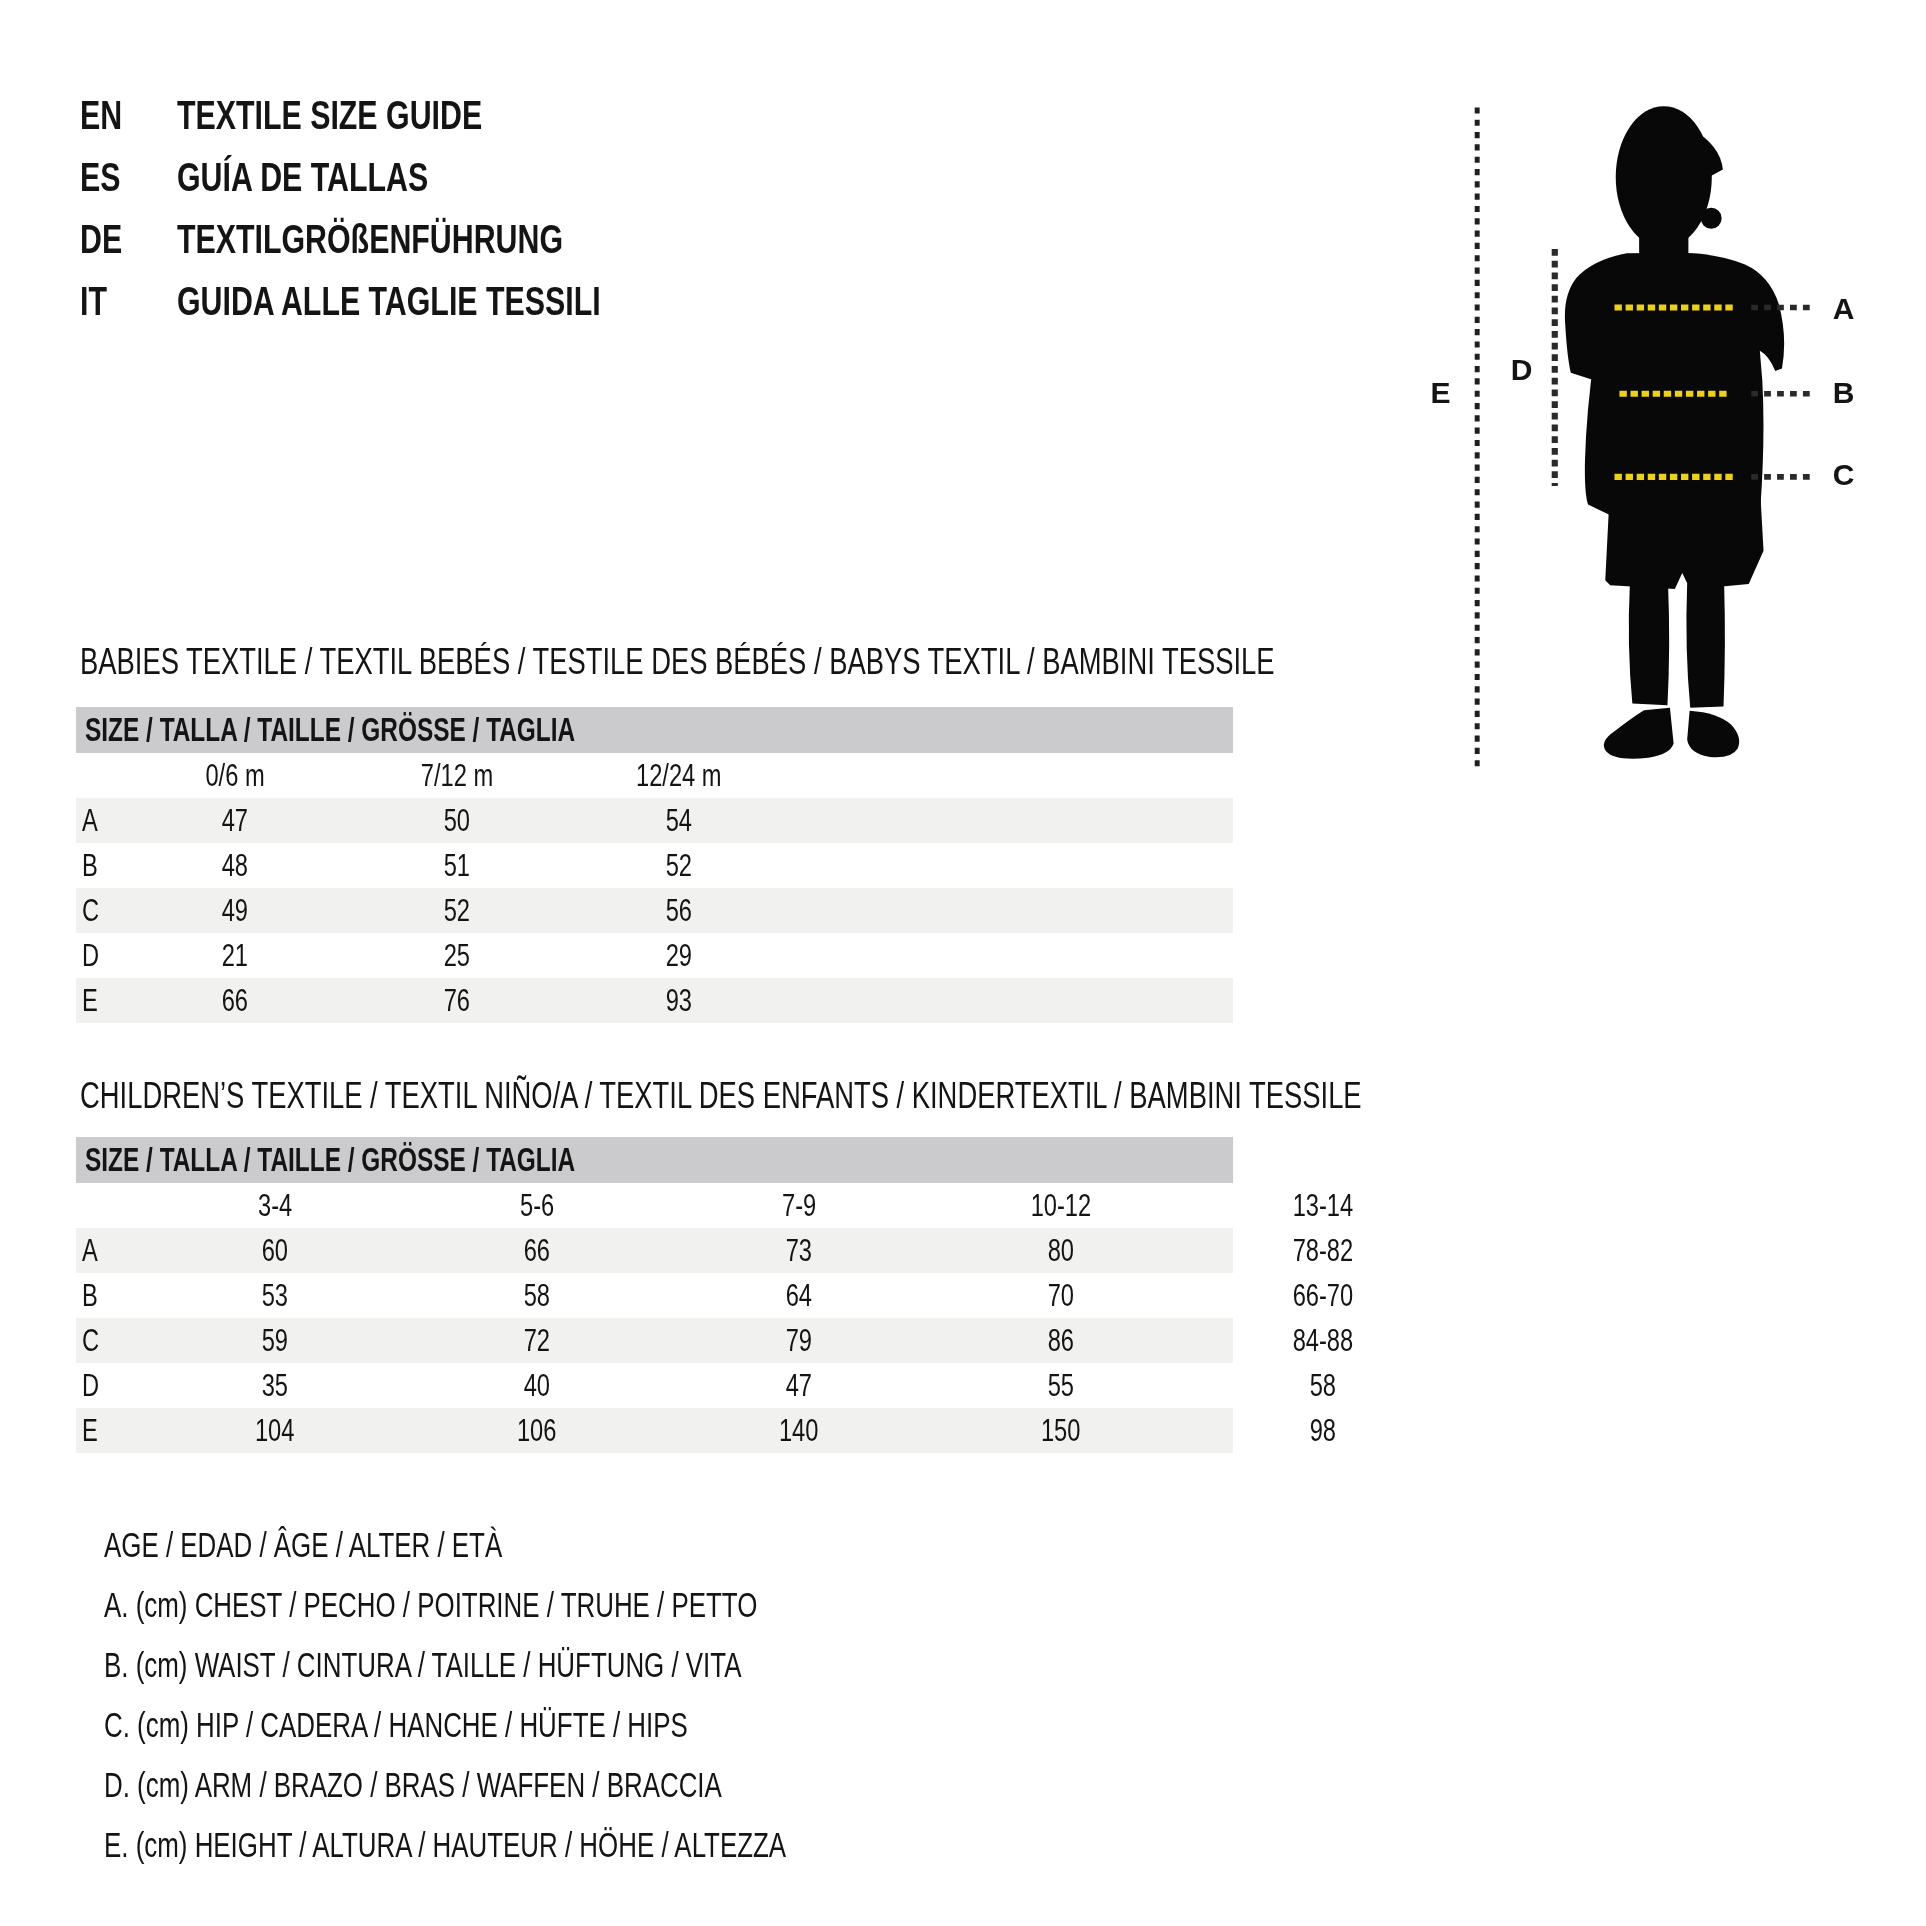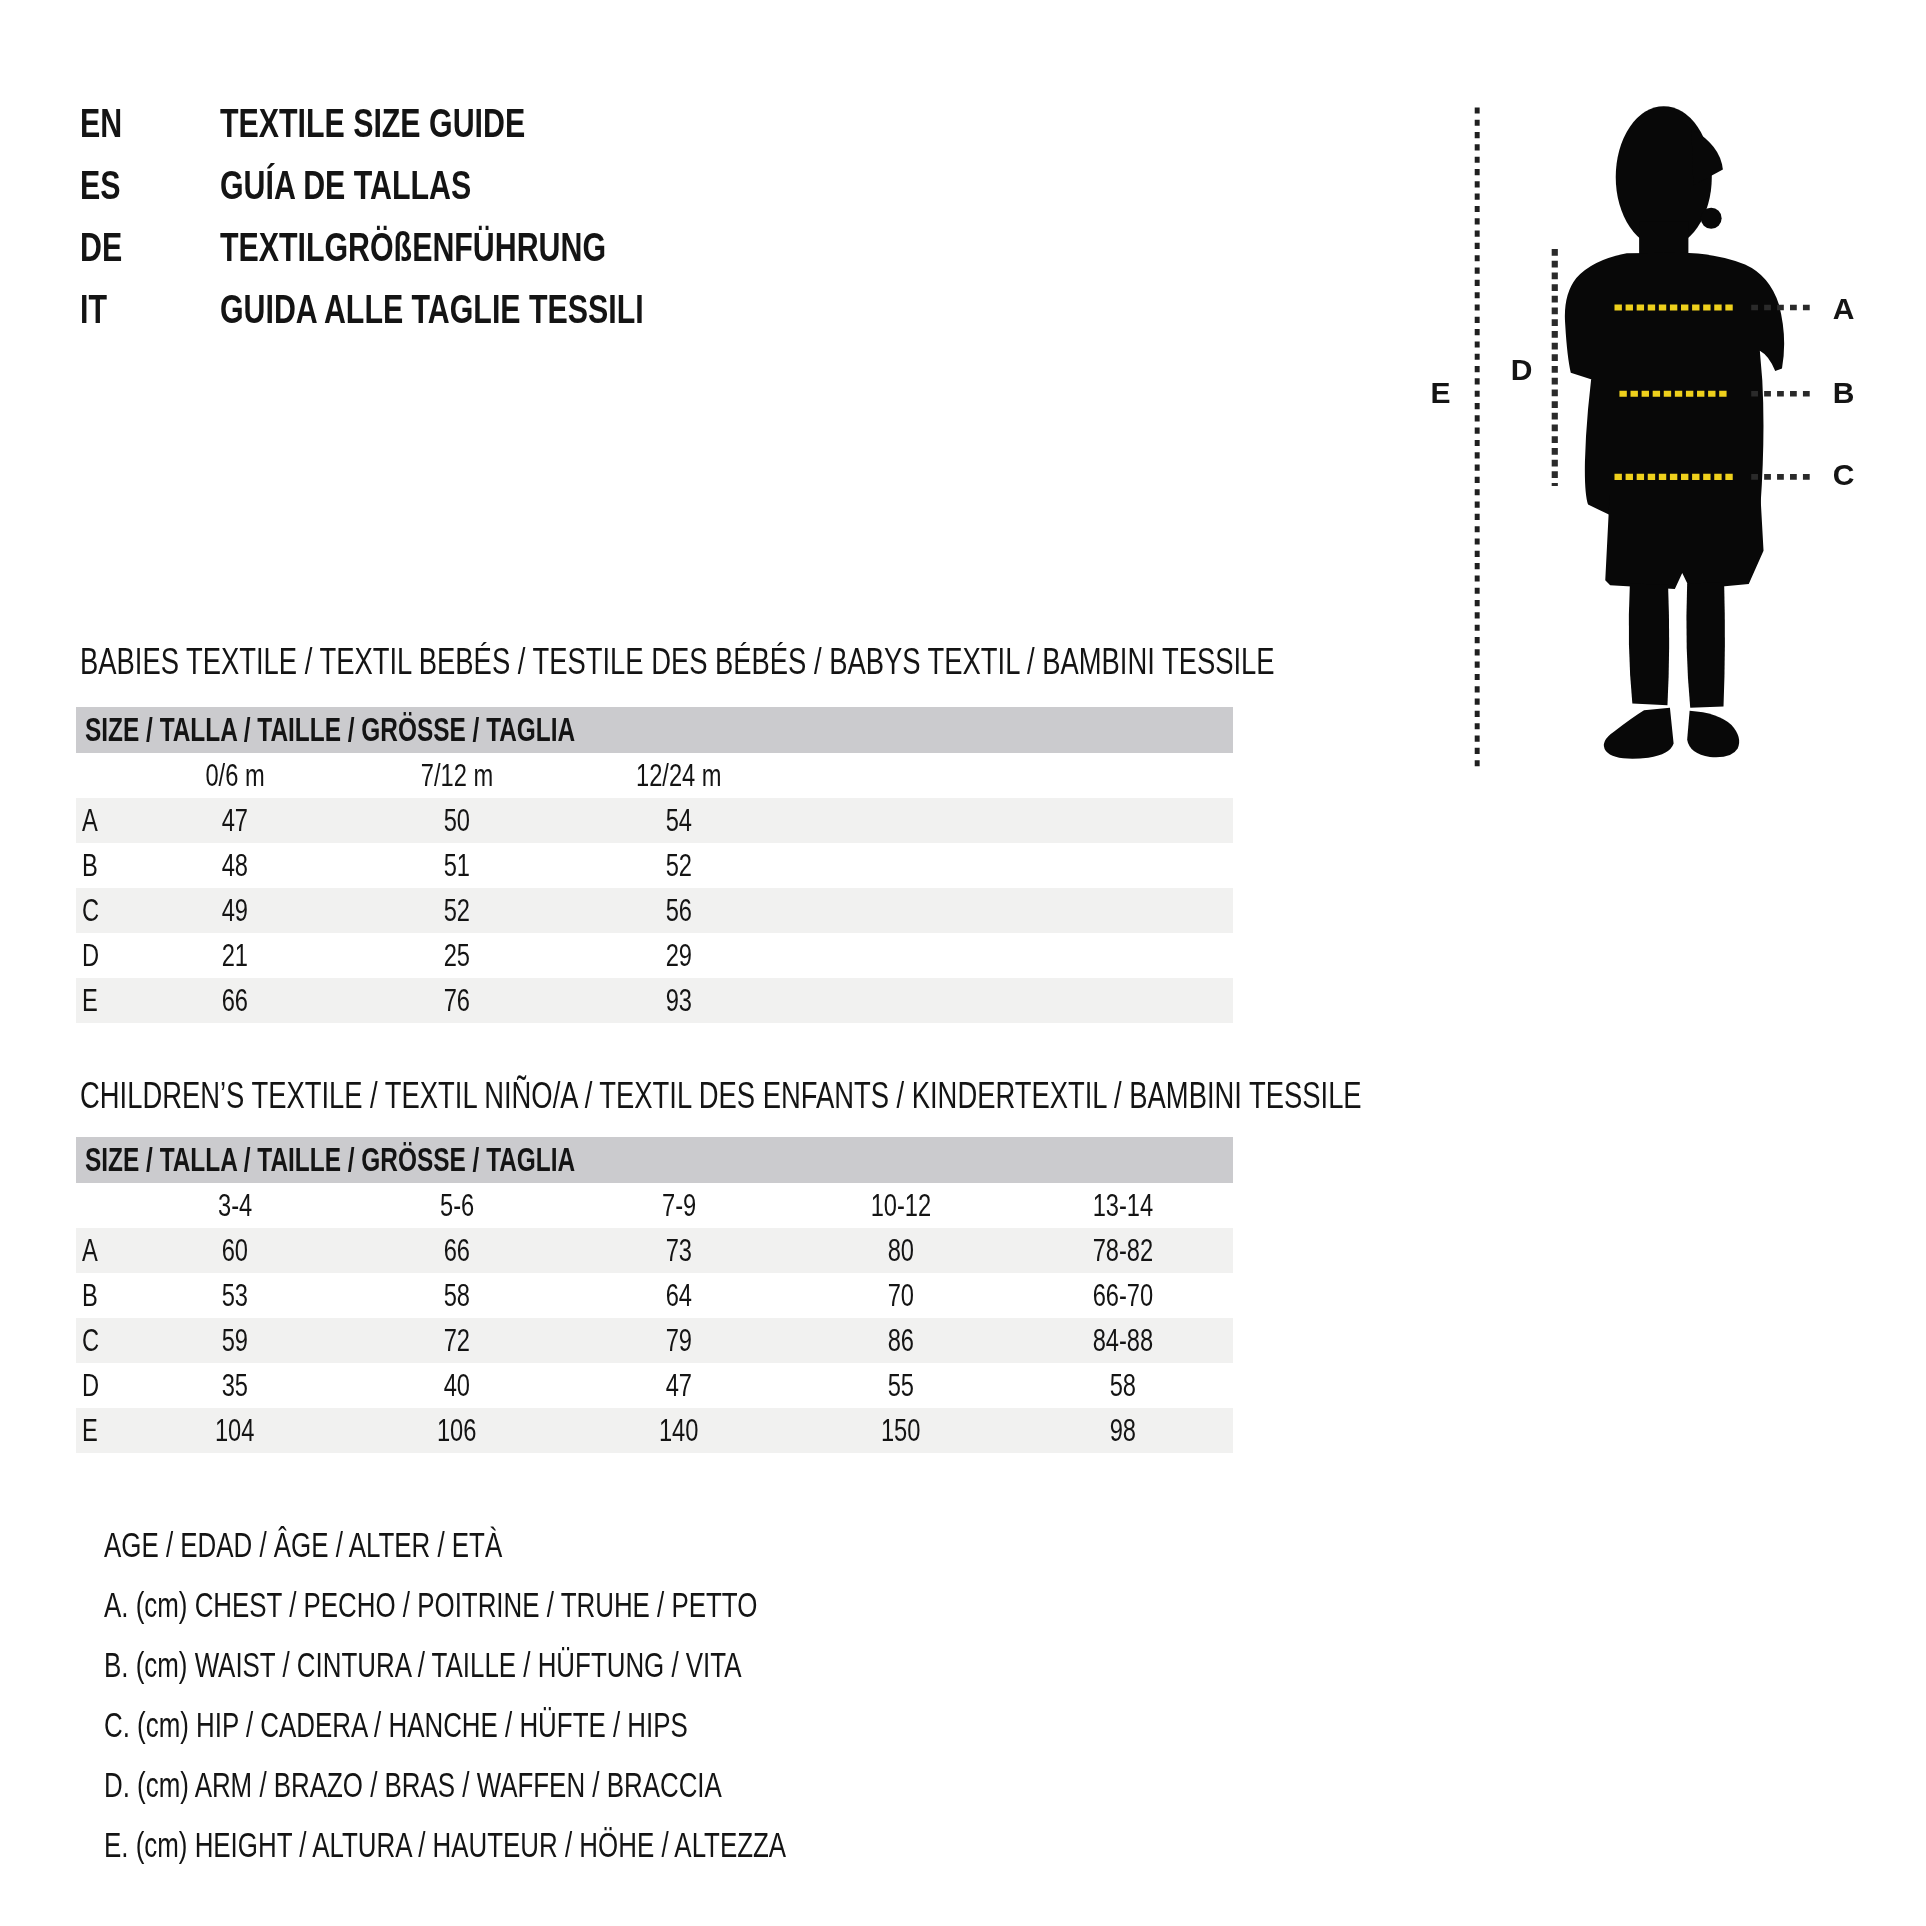--- a/index.html
+++ b/index.html
@@ -9,39 +9,39 @@
     font-family:"Liberation Sans", sans-serif;
   }
   * { box-sizing:border-box; }
 
   
   .cx  { display:inline-block; transform:scaleX(0.74); transform-origin:0 50%; white-space:nowrap; }
   .cxc { display:inline-block; transform:scaleX(0.74); transform-origin:50% 50%; white-space:nowrap; }
 
   
   .lang-header { position:absolute; left:80px; top:92px; }
-  .lang-row { display:flex; align-items:center; height:62px; font-weight:bold; font-size:41px;gap:43px; }
+  .lang-row { display:flex; align-items:flex-start; height:62px; font-weight:bold; font-size:41px; }
   .lang-code { width:97px; }
 
   
   .section-title { position:absolute; left:80px; font-weight:normal; font-size:37px; }
   .title-babies   { top:641px; }
   .title-children { top:1075px; }
 
   
   .size-table { position:absolute; left:76px; width:1157px; font-size:32px; }
   .babies-table   { top:707px; }
   .children-table { top:1137px; }
   .table-header {
     height:46px; background:#cbcbce; display:flex; align-items:center;
     padding-left:8.6px; font-weight:bold; font-size:33px;
   }
   .trow { display:grid; height:45px; align-items:center; }
   .grid-b { grid-template-columns:48px 222px 222px 222px 1fr; }
-  .grid-c { grid-template-columns:48px 222px 222px 222px 222px 222px; }
+  .grid-c { grid-template-columns:48px 222px 222px 222px 222px 222px;gap:40px; }
   .stripe { background:#f1f1f0; }
   .rlabel { padding-left:6.2px; text-align:left; }
   .cell { text-align:center;text-decoration:underline; }
 
   
   .legend { position:absolute; left:80px; top:1515px; font-size:35px;margin-left:24px; }
   .legend-line { height:60px; display:flex; align-items:center; }
 
   
   .figure { position:absolute; left:1411px; top:92px; width:524px; height:702px; }

